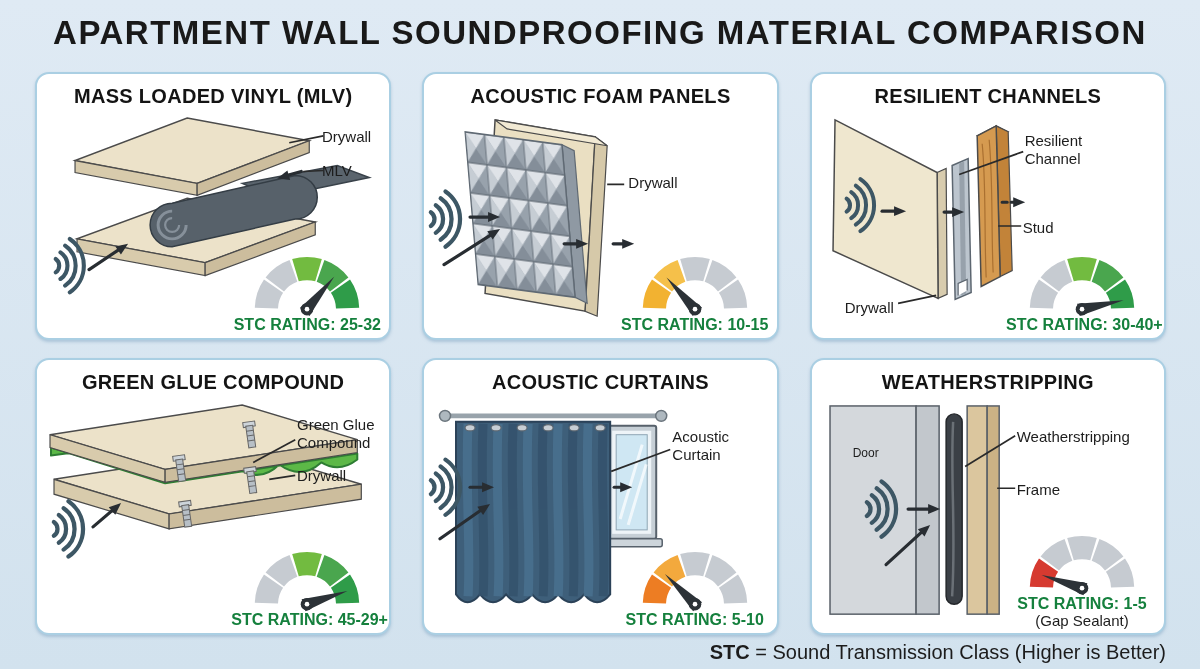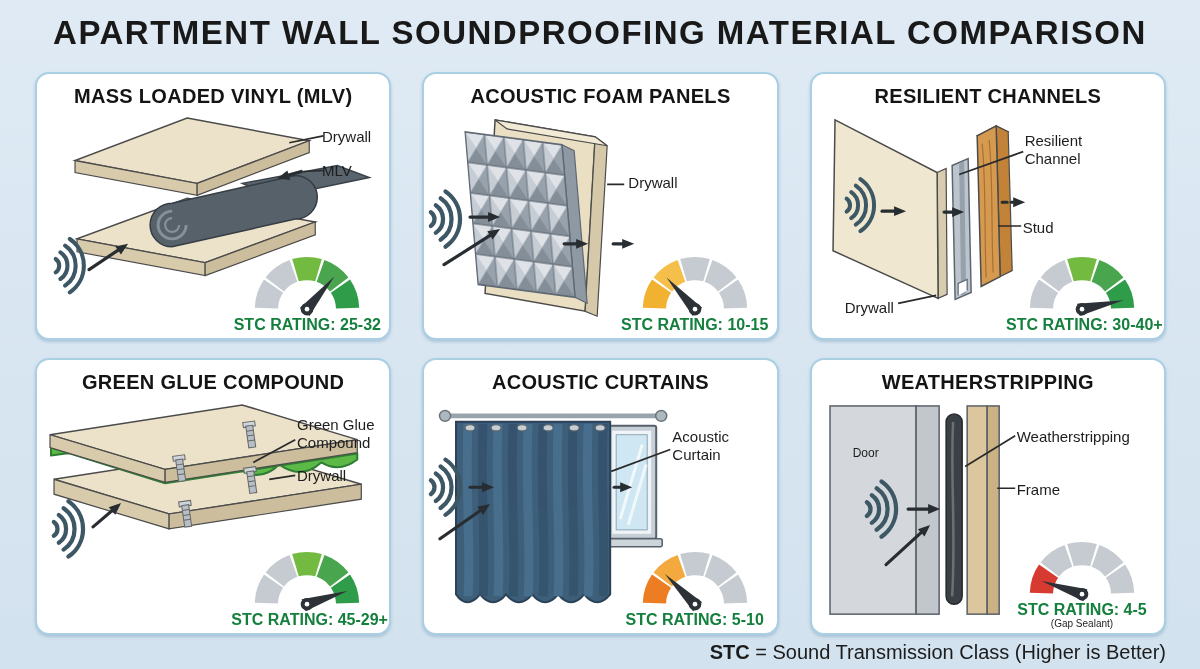--- a/index.html
+++ b/index.html
@@ -27,21 +27,21 @@
   }
   .art{position:absolute;left:0;right:0;top:40px;bottom:0;}
   .scene{position:absolute;left:0;top:0;width:100%;height:100%;}
   .lbl{
     position:absolute;font-size:15px;color:#1d1d1d;line-height:1.18;
     white-space:pre-line;
   }
   .gaugebox{position:absolute;right:6px;bottom:4px;width:152px;text-align:center;}
   .gauge{display:block;width:116px;height:64px;margin:0 auto -1px;}
   .stc{font-size:16px;font-weight:800;white-space:nowrap;color:#15803d;}
-  .stc-note{font-size:10px;color:#1d1d1d;margin-top:-1px;}
+  .stc-note{font-size:15px;color:#1d1d1d;margin-top:-1px;}
   .footer{
     position:absolute;right:34px;bottom:5px;font-size:20px;color:#1c1c1c;
   }
   .footer b{font-weight:800;}
   .arrow-line{stroke:#282d32;stroke-width:3.2;stroke-linecap:round;fill:none;}
   .arrow-head{fill:#282d32;}
   .leader{stroke:#2a2a2a;stroke-width:1.7;fill:none;}
 </style>
 </head>
 <body>
@@ -390,21 +390,21 @@
         <svg class="gauge" viewBox="0 0 120 66">
             <path d="M6.018504451319906,56.58644479137484 A54,54 0 0 1 15.497185814411168,27.41406320605901 L35.27621434133954,41.007812892255004 A30,30 0 0 0 30.01028025073328,57.214691550763796 Z" fill="#d63a30"></path>
             <path d="M17.158919624273295,25.126882833529095 A54,54 0 0 1 41.974429601376364,7.097359481022373 L49.98579422298687,29.72075526723465 A30,30 0 0 0 36.19939979126294,39.737157129738385 Z" fill="#c6cbd1"></path>
             <path d="M44.66317138598818,6.223734317117575 A54,54 0 0 1 75.33682861401182,6.223734317117575 L68.52046034111768,29.23540795395421 A30,30 0 0 0 51.47953965888232,29.23540795395421 Z" fill="#c6cbd1"></path>
             <path d="M78.02557039862364,7.097359481022373 A54,54 0 0 1 102.8410803757267,25.126882833529088 L83.80060020873705,39.73715712973838 A30,30 0 0 0 70.01420577701313,29.72075526723465 Z" fill="#c6cbd1"></path>
             <path d="M104.50281418558885,27.414063206059026 A54,54 0 0 1 113.9814955486801,56.58644479137485 L89.98971974926673,57.2146915507638 A30,30 0 0 0 84.72378565866047,41.00781289225502 Z" fill="#c6cbd1"></path>
             <polygon points="18.153513283013247,44.40325224750231 65.57358619108045,52.981520452308565 61.55933768113319,65.33610700550355" fill="#2c3237"></polygon>
             <circle cx="60" cy="58" r="6.5" fill="#2c3237"></circle>
             <circle cx="60" cy="58" r="2.4" fill="#fff"></circle>
           </svg>
-        <div class="stc">STC RATING: 4-5</div>
+        <div class="stc">STC RATING: 1-5</div>
         <div class="stc-note">(Gap Sealant)</div>
       </div>
     </div>
   </section>
 
 </div>
 
 <div class="footer">
   <b>STC</b><span> = Sound Transmission Class (Higher is Better)</span>
 </div>

